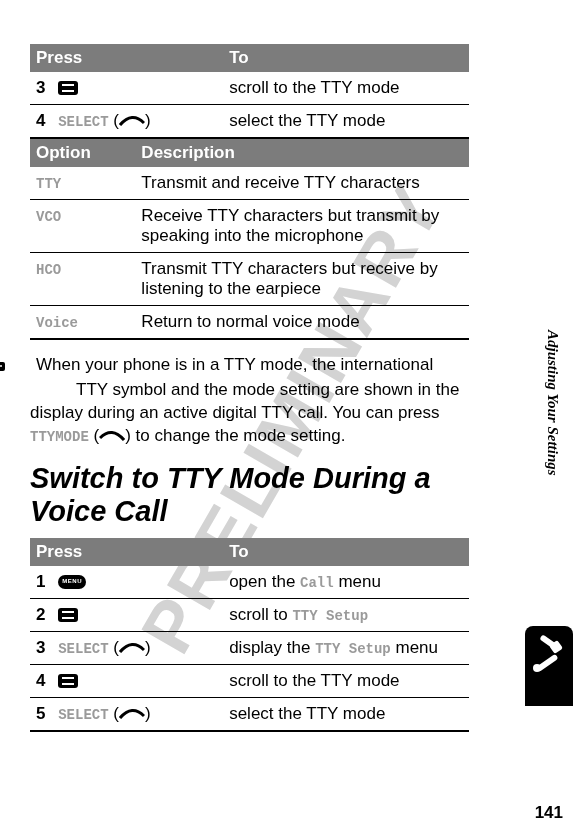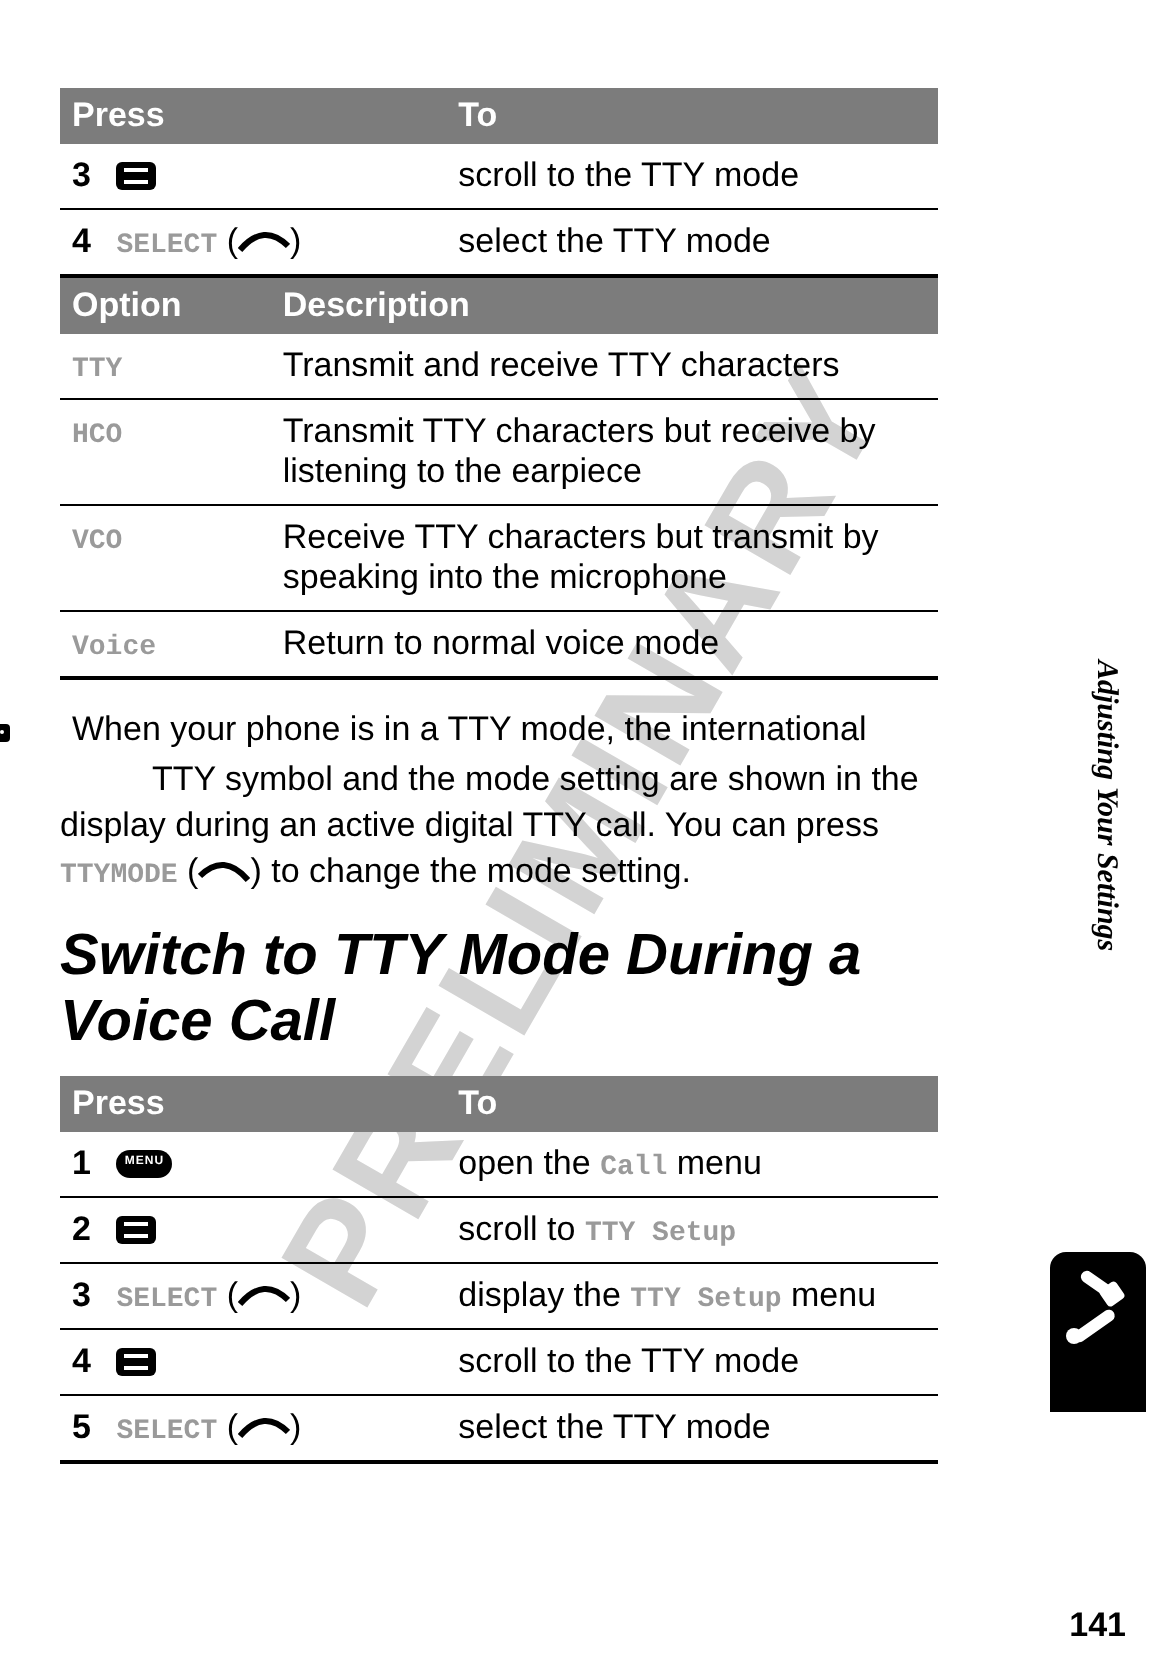--- a/index.html
+++ b/index.html
@@ -201,26 +201,26 @@
     <tbody>
         <tr>
       <th>Option</th>
       <th>Description</th>
     </tr>
     <tr>
       <td><span class="opt-label">TTY</span></td>
       <td>Transmit and receive TTY characters</td>
     </tr>
     <tr>
+      <td><span class="opt-label">VCO</span></td>
+      <td>Receive TTY characters but transmit by speaking into the microphone</td>
+    </tr>
+    <tr>
       <td><span class="opt-label">HCO</span></td>
       <td>Transmit TTY characters but receive by listening to the earpiece</td>
-    </tr>
-    <tr>
-      <td><span class="opt-label">VCO</span></td>
-      <td>Receive TTY characters but transmit by speaking into the microphone</td>
     </tr>
     <tr class="last">
       <td><span class="opt-label">Voice</span></td>
       <td>Return to normal voice mode</td>
     </tr>
   </tbody>
     </table>
 
   <div class="para tty-para">
     <span class="lead">

